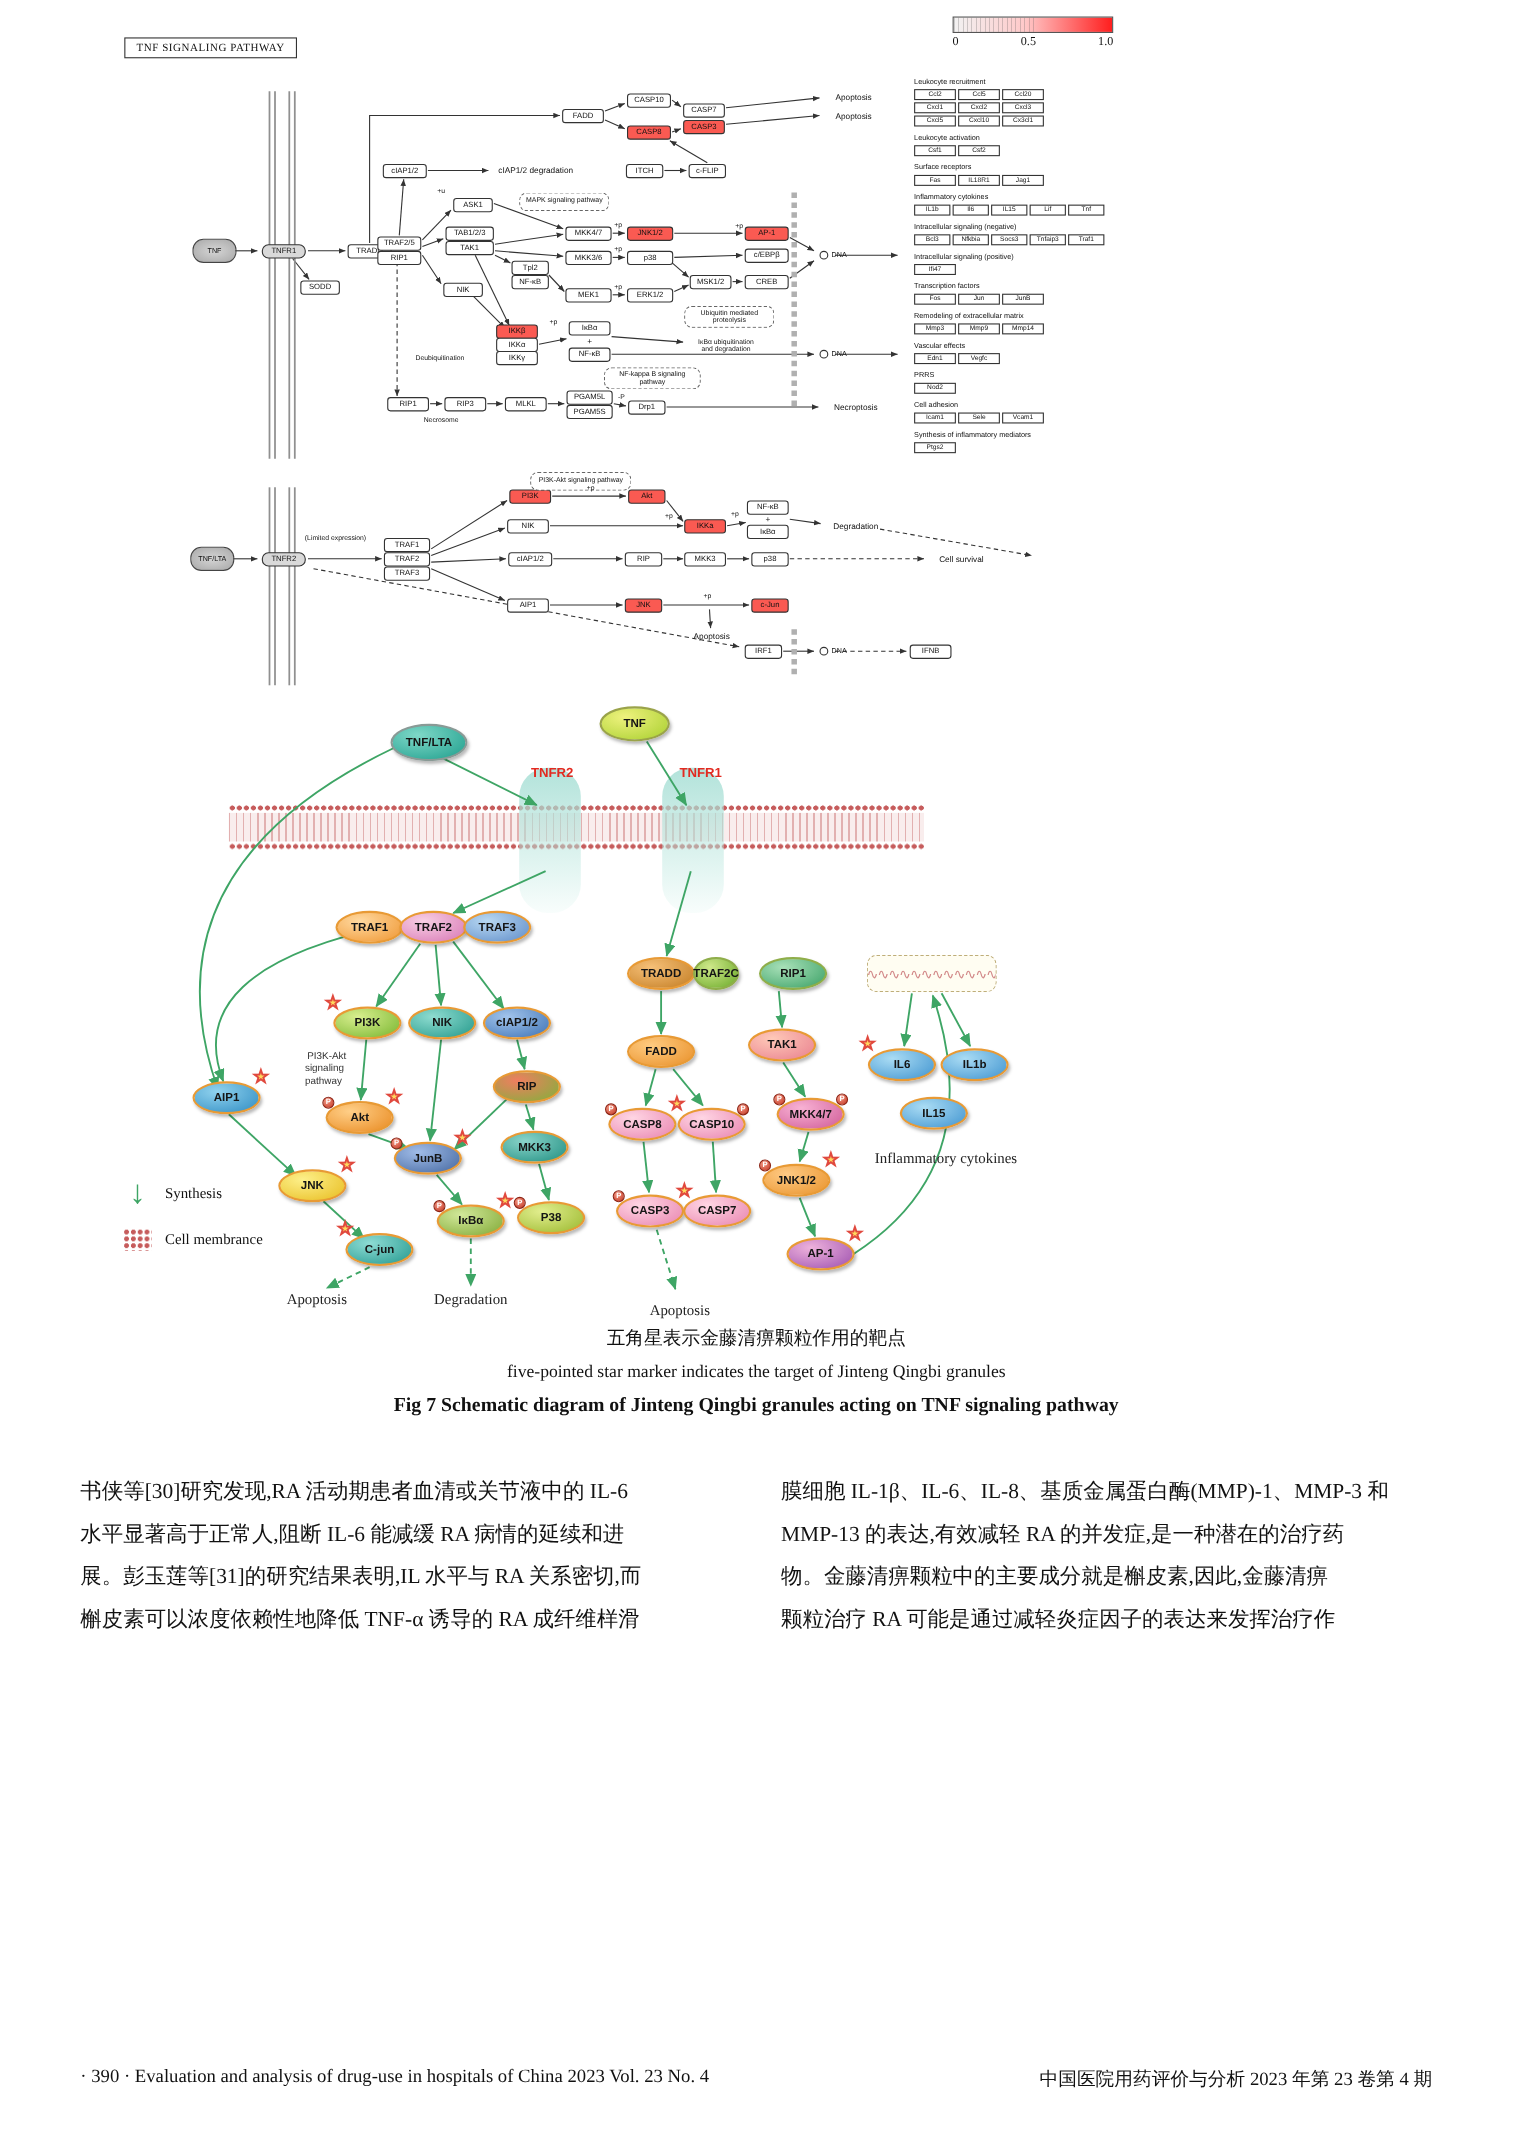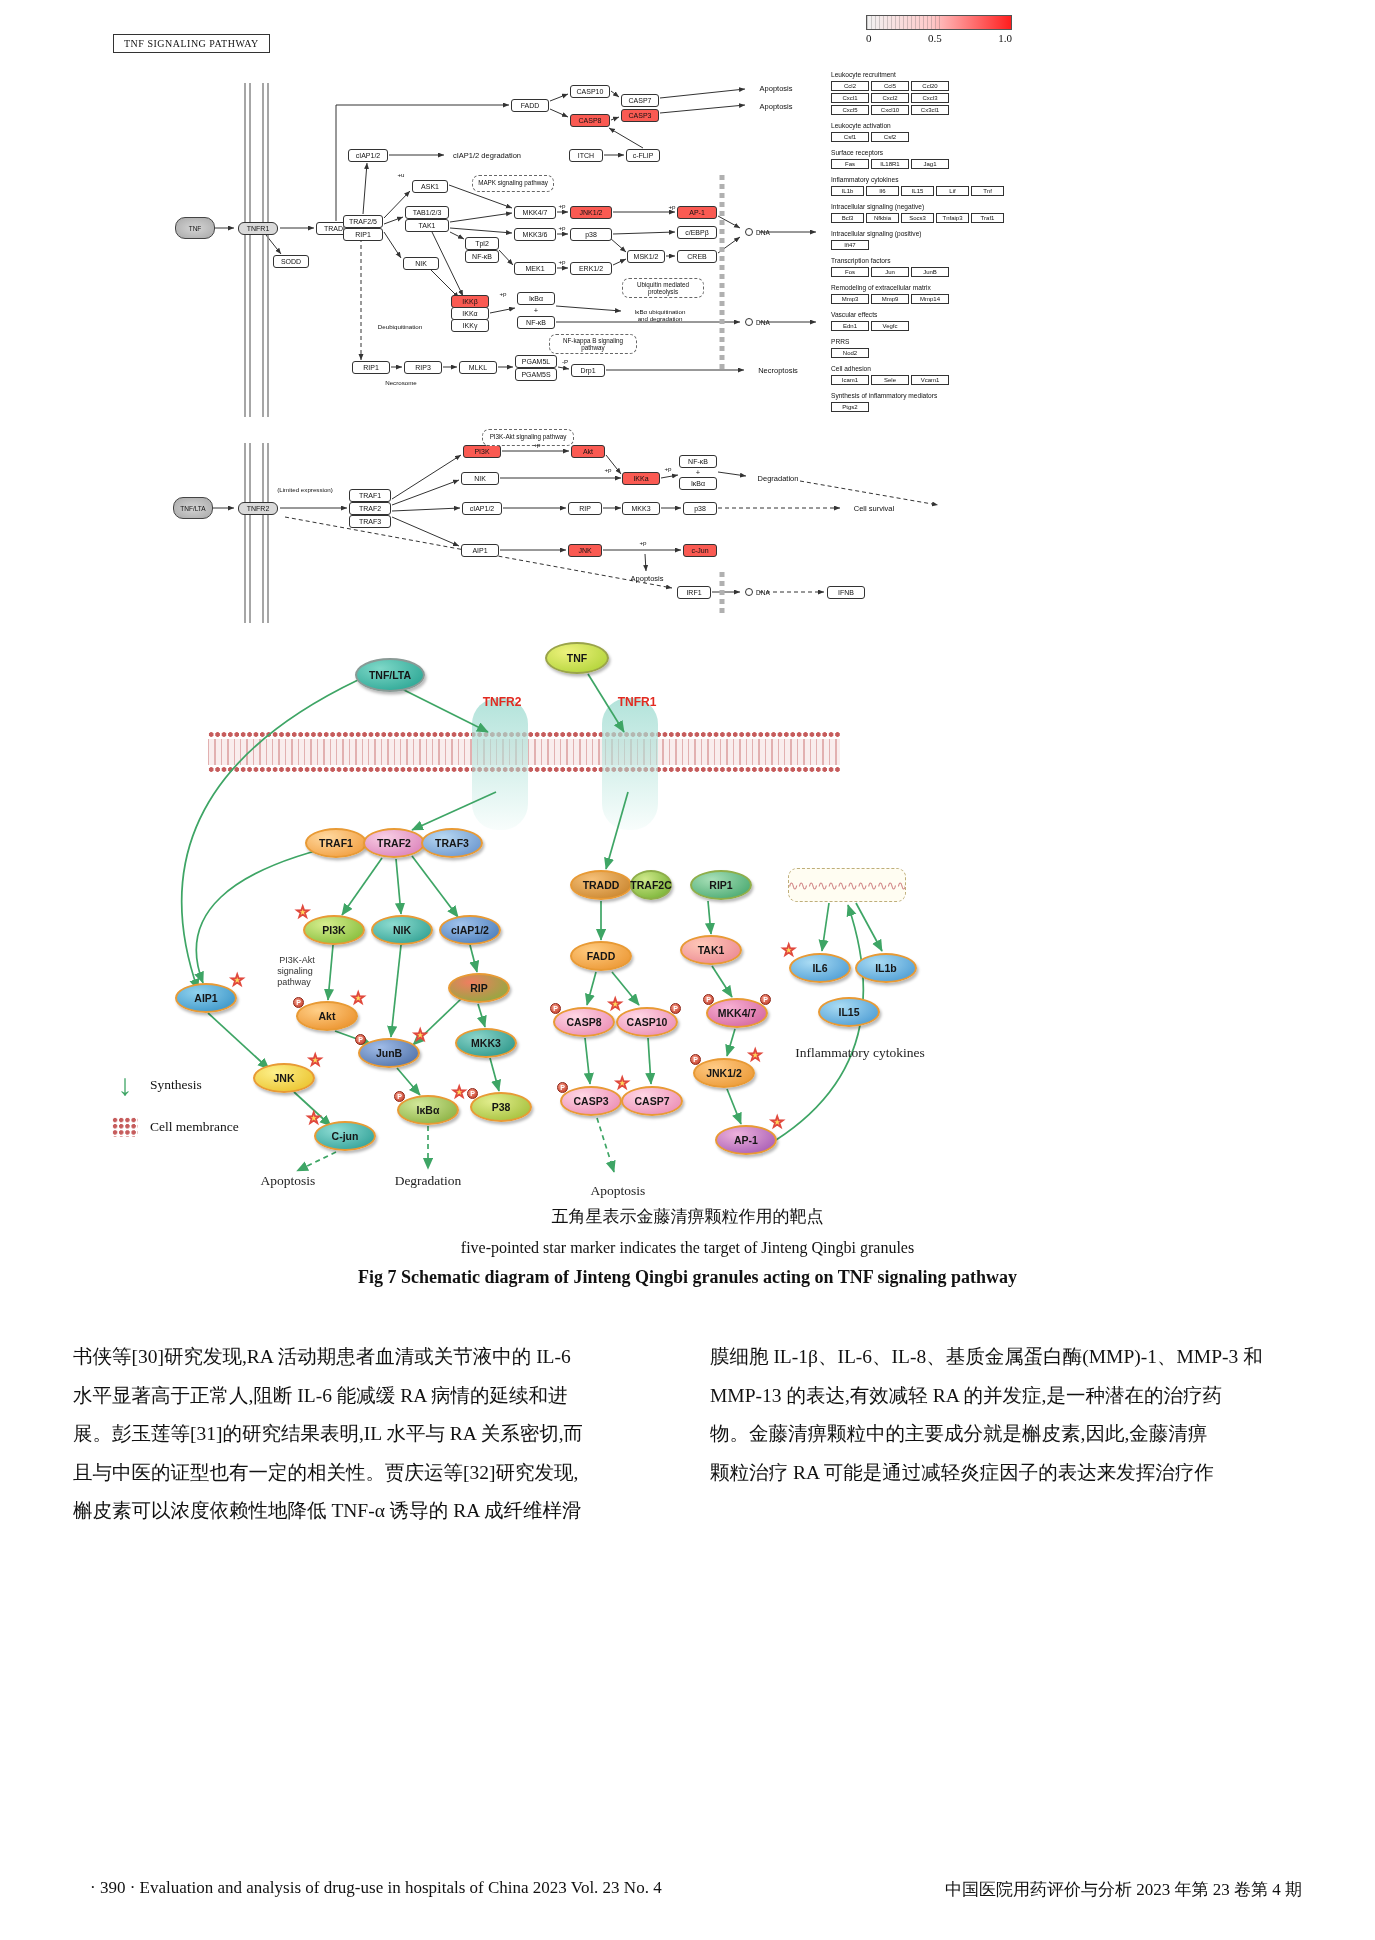--- a/index.html
+++ b/index.html
@@ -58,21 +58,21 @@
 .cap1{font-size:17px;margin-bottom:11px}
 .cap2{font-size:16px;margin-bottom:10px}
 .cap3{font-size:19px;font-weight:bold;margin-bottom:10px}
 .cap4{font-size:18px;font-weight:bold}
 #bodytext{position:absolute;left:0;top:1338px;width:1375px}
 .bcol{position:absolute;top:0;width:600px}
 #col-left{left:73px}
 #col-right{left:710px}
 .bodyline{font-size:19.5px;line-height:38.5px;white-space:nowrap}
 #footer{position:absolute;left:0;top:1878px;width:1375px;font-size:17px}
-#footer .fl{position:absolute;left:90px;white-space:nowrap}
+#footer .fl{position:absolute;left:73px;white-space:nowrap}
 #footer .fr{position:absolute;right:73px;white-space:nowrap}
 </style>
 </head>
 <body>
 
 <div id="page">
 
   <div id="kegg">
     <div class="ktitle">TNF SIGNALING PATHWAY</div>
     <svg id="kegg-svg" width="950" height="612">
@@ -520,21 +520,20 @@
     <div class="cap1">五角星表示金藤清痹颗粒作用的靶点</div>
     <div class="cap2">five-pointed star marker indicates the target of Jinteng Qingbi granules</div>
     <div class="cap4">Fig 7  Schematic diagram of Jinteng Qingbi granules acting on TNF signaling pathway</div>
   </div>
 
   <div id="bodytext">
     <div class="bcol" id="col-left">
         <div class="bodyline">书侠等[30]研究发现,RA 活动期患者血清或关节液中的 IL-6</div>
         <div class="bodyline">水平显著高于正常人,阻断 IL-6 能减缓 RA 病情的延续和进</div>
         <div class="bodyline">展。彭玉莲等[31]的研究结果表明,IL 水平与 RA 关系密切,而</div>
-        <div class="bodyline">且与中医的证型也有一定的相关性。贾庆运等[32]研究发现,</div>
         <div class="bodyline">槲皮素可以浓度依赖性地降低 TNF-α 诱导的 RA 成纤维样滑</div>
       </div>
     <div class="bcol" id="col-right">
         <div class="bodyline">膜细胞 IL-1β、IL-6、IL-8、基质金属蛋白酶(MMP)-1、MMP-3 和</div>
         <div class="bodyline">MMP-13 的表达,有效减轻 RA 的并发症,是一种潜在的治疗药</div>
         <div class="bodyline">物。金藤清痹颗粒中的主要成分就是槲皮素,因此,金藤清痹</div>
         <div class="bodyline">颗粒治疗 RA 可能是通过减轻炎症因子的表达来发挥治疗作</div>
       </div>
   </div>
 

